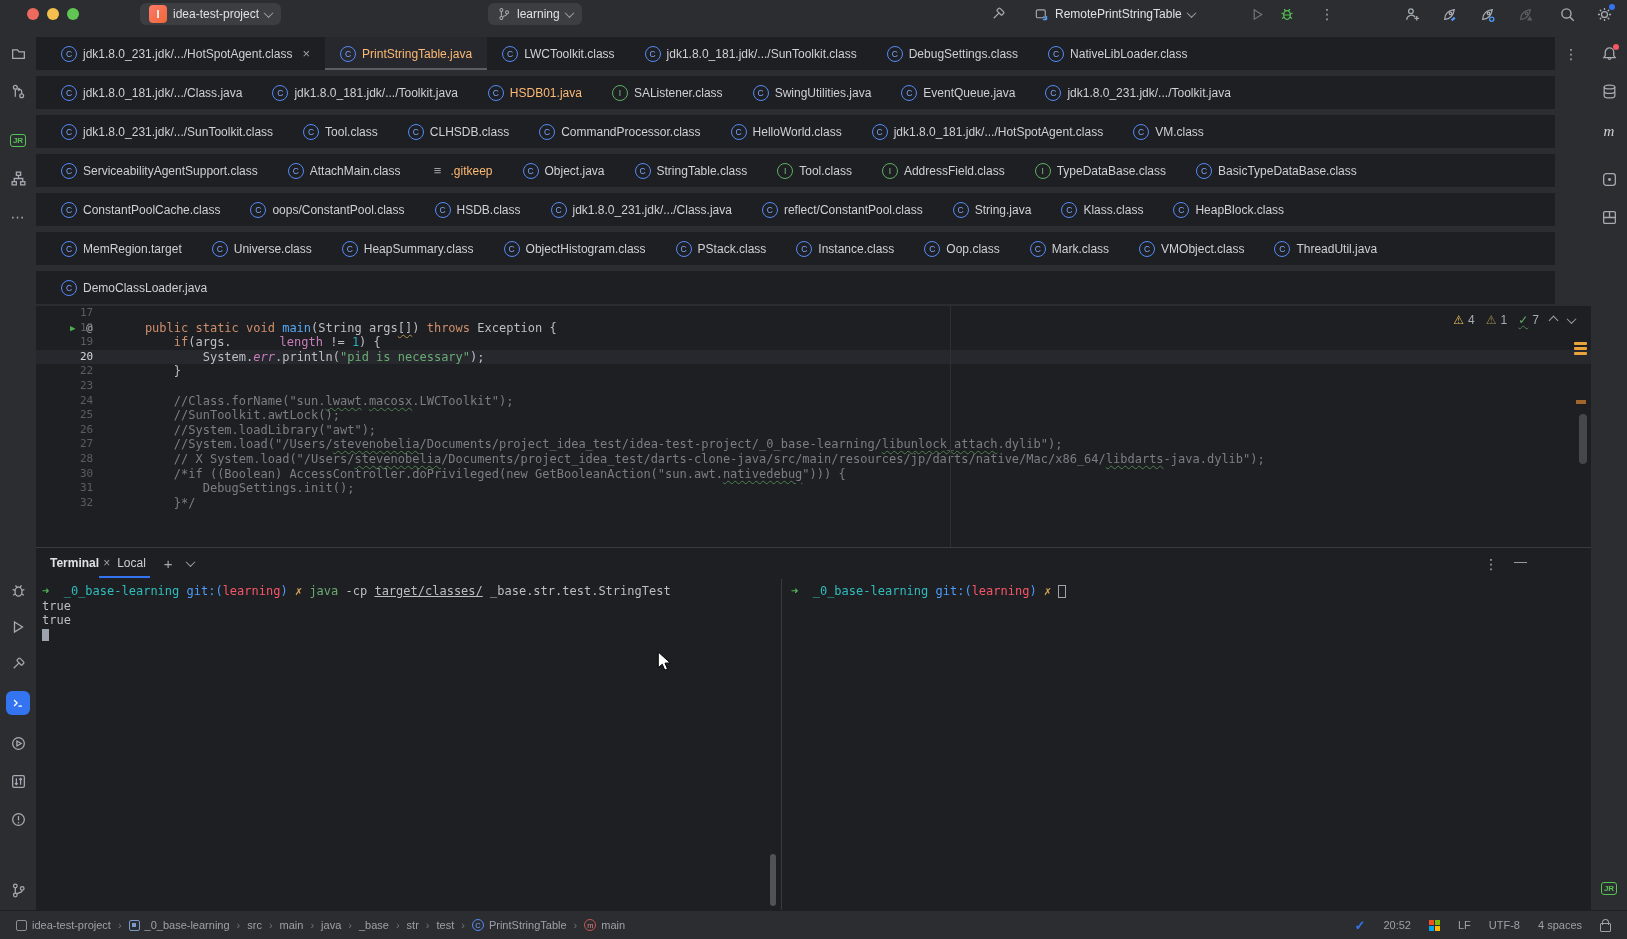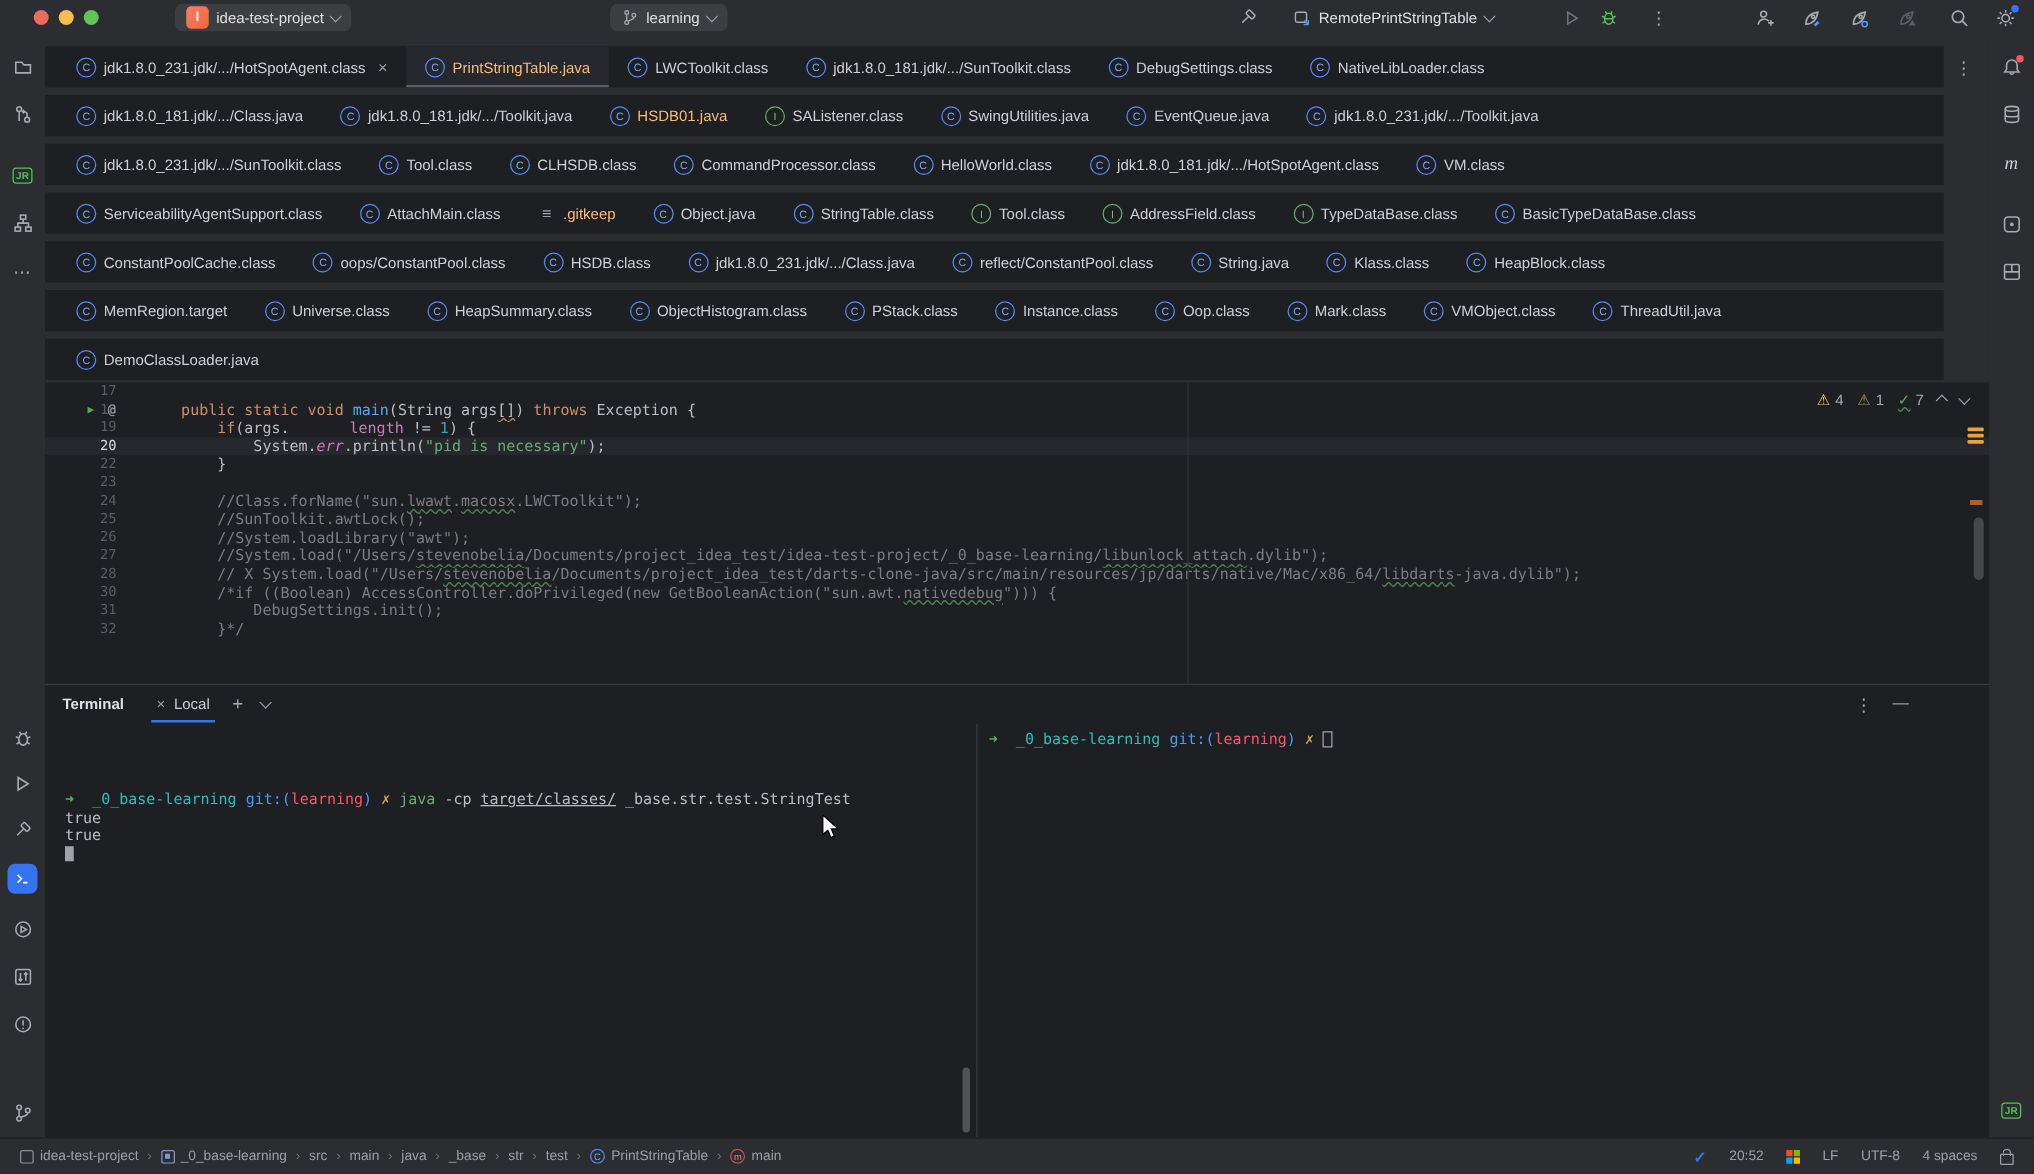--- a/index.html
+++ b/index.html
@@ -58,29 +58,29 @@
   .insp-item{display:flex;align-items:center;gap:4px;}
   .warn{color:#f2c55c;font-size:12px;} .weak{color:#a88f52;font-size:12px;}
   .ok{color:#5fad65;font-size:12px;text-decoration:#4e8052 wavy underline;text-decoration-thickness:1px;}
   .sb-hamburger{position:absolute;right:4px;top:36px;width:13px;display:flex;flex-direction:column;gap:2px;}
   .sb-hamburger div{height:3px;background:#e8a33d;border-radius:1px;}
   .sb-tick{position:absolute;right:5px;top:94px;width:10px;height:4px;background:#a1652c;}
   .sb-thumb{position:absolute;right:4px;top:108px;width:8px;height:50px;background:#45484b;border-radius:4px;}
   
   .terminal{position:absolute;left:36px;top:547px;width:1555px;height:363px;background:#1e1f22;border-top:1px solid #393b40;box-sizing:border-box;}
   .t-header{height:30px;display:flex;align-items:center;padding-left:14px;position:relative;font-size:12px;color:#dfe1e5;}
-  .t-title{font-weight:bold;margin-right:22px;}
+  .t-title{font-weight:bold;}
   .t-tab{display:flex;align-items:center;gap:7px;height:30px;padding:0 4px;box-shadow:inset 0 -2px 0 #3574f0;color:#ced0d6;}
   .t-x{color:#9da0a8;font-size:12px;}
   .t-plus{margin-left:14px;color:#a6abb3;font-size:15px;}
   .t-hchv{margin-left:14px;}
   .t-kebab{position:absolute;left:1448px;top:8px;}
   .t-min{position:absolute;left:1478px;top:6px;color:#a6abb3;font-size:13px;}
   .t-body{position:absolute;top:31px;left:0;right:0;bottom:0;}
-  .t-pane-left{position:absolute;left:0;top:0;width:745px;bottom:0;padding:5px 0 0 16px;overflow:hidden;margin-top:48px;}
+  .t-pane-left{position:absolute;left:0;top:0;width:745px;bottom:0;padding:5px 0 0 6px;overflow:hidden;}
   .t-divider{position:absolute;left:745px;top:0;bottom:0;width:1px;background:#393b40;}
   .t-pane-right{position:absolute;left:746px;top:0;right:0;bottom:0;padding:5px 0 0 9px;overflow:hidden;}
   .t-line{height:14.5px;line-height:14.5px;font-family:"DejaVu Sans Mono",monospace;font-size:12px;white-space:pre;color:#bcbec4;}
   .ar{color:#53b157;font-weight:bold;} .dir{color:#2fbdbd;} .git{color:#4e9bfa;} .br{color:#f7566a;}
   .x{color:#d8a657;} .cmd{color:#6aab73;} .lnk{text-decoration:underline;}
   .cur{display:inline-block;width:7px;height:12px;background:#9da3ad;vertical-align:-2px;}
   .curh{display:inline-block;width:8px;height:13px;border:1px solid #9da3ad;vertical-align:-3px;box-sizing:border-box;}
   .t-thumb{position:absolute;left:734px;bottom:4px;width:6px;height:52px;background:#505356;border-radius:3px;}
   
   .statusbar{position:absolute;left:0;top:910px;width:1627px;height:29px;background:#2b2d30;border-top:1px solid #1e1f22;

